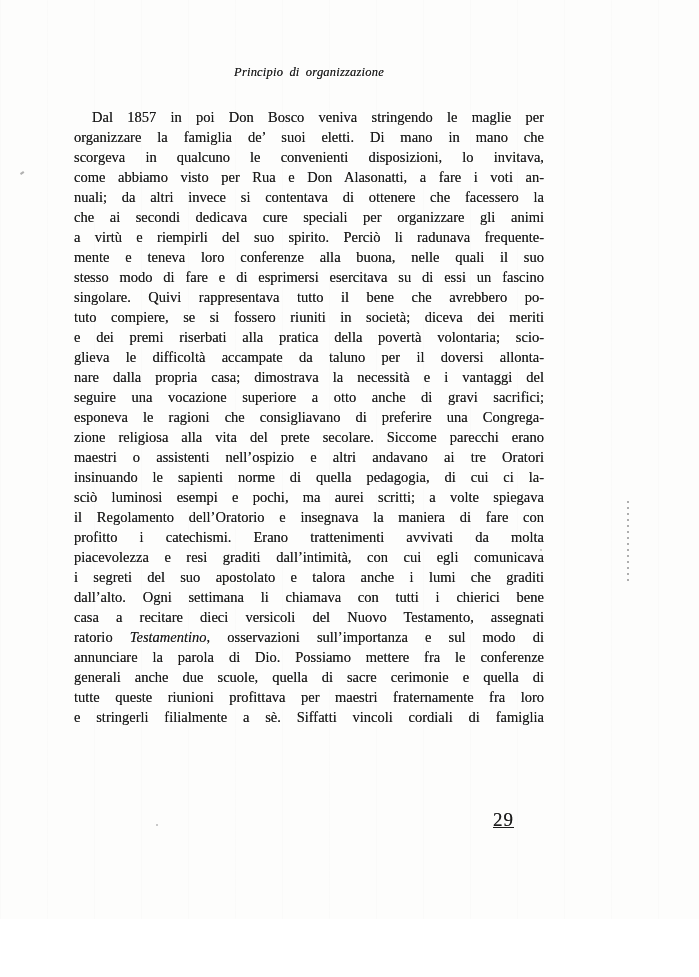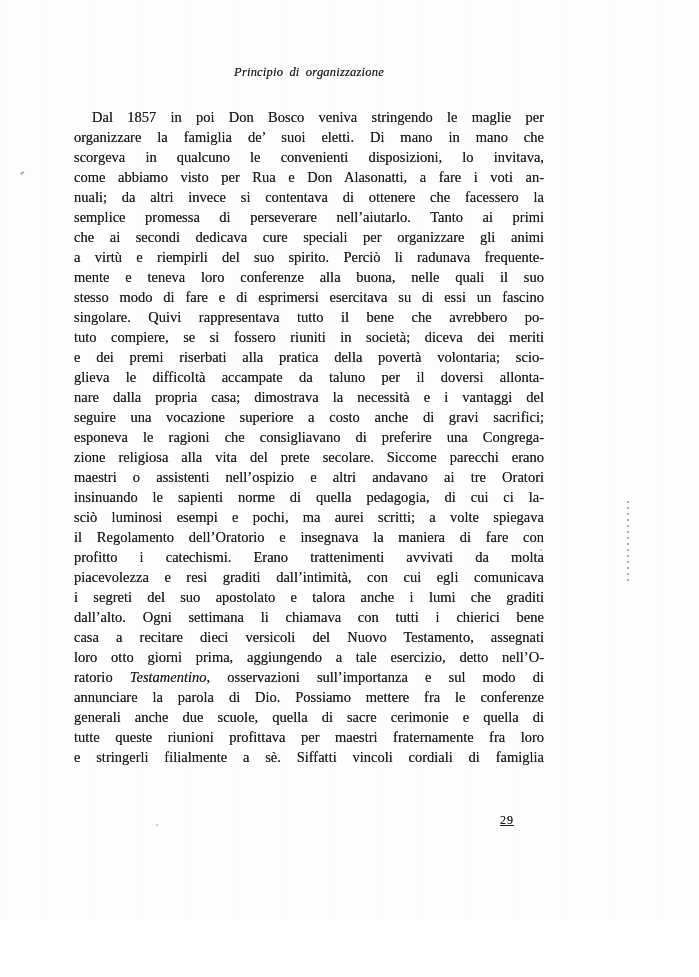--- a/index.html
+++ b/index.html
@@ -54,21 +54,21 @@
     text-indent: 18px;
   }
   .page-number {
     position: absolute;
     top: 810px;
     left: 74px;
     width: 470px;
     box-sizing: border-box;
     padding-right: 30px;
     text-align: right;
-    font-size: 12px;
+    font-size: 19px;
     line-height: 20px;
     letter-spacing: 1px;
     color: #1b1b1b;
     text-shadow: 0 0 0.35px rgba(25,25,25,0.7);
     text-decoration: underline;
   }
   
   .artifact-speck-1 {
     position: absolute;
     left: 20px;
@@ -116,43 +116,41 @@
 
 <div class="page">
   <div class="running-header">Principio di organizzazione</div>
 
   <div class="body-text" id="body-lines">
       <div class="line indent">Dal 1857 in poi Don Bosco veniva stringendo le maglie per</div>
       <div class="line">organizzare la famiglia de’ suoi eletti. Di mano in mano che</div>
       <div class="line">scorgeva in qualcuno le convenienti disposizioni, lo invitava,</div>
       <div class="line">come abbiamo visto per Rua e Don Alasonatti, a fare i voti an-</div>
       <div class="line">nuali; da altri invece si contentava di ottenere che facessero la</div>
-      <div class="line">semplice promessa di perseverare nell’aiutarlo. Tanto ai primi</div>
       <div class="line">che ai secondi dedicava cure speciali per organizzare gli animi</div>
       <div class="line">a virtù e riempirli del suo spirito. Perciò li radunava frequente-</div>
       <div class="line">mente e teneva loro conferenze alla buona, nelle quali il suo</div>
       <div class="line">stesso modo di fare e di esprimersi esercitava su di essi un fascino</div>
       <div class="line">singolare. Quivi rappresentava tutto il bene che avrebbero po-</div>
       <div class="line">tuto compiere, se si fossero riuniti in società; diceva dei meriti</div>
       <div class="line">e dei premi riserbati alla pratica della povertà volontaria; scio-</div>
       <div class="line">glieva le difficoltà accampate da taluno per il doversi allonta-</div>
       <div class="line">nare dalla propria casa; dimostrava la necessità e i vantaggi del</div>
-      <div class="line">seguire una vocazione superiore a costo anche di gravi sacrifici;</div>
+      <div class="line">seguire una vocazione superiore a otto anche di gravi sacrifici;</div>
       <div class="line">esponeva le ragioni che consigliavano di preferire una Congrega-</div>
       <div class="line">zione religiosa alla vita del prete secolare. Siccome parecchi erano</div>
       <div class="line">maestri o assistenti nell’ospizio e altri andavano ai tre Oratori</div>
       <div class="line">insinuando le sapienti norme di quella pedagogia, di cui ci la-</div>
       <div class="line">sciò luminosi esempi e pochi, ma aurei scritti; a volte spiegava</div>
       <div class="line">il Regolamento dell’Oratorio e insegnava la maniera di fare con</div>
       <div class="line">profitto i catechismi. Erano trattenimenti avvivati da molta</div>
       <div class="line">piacevolezza e resi graditi dall’intimità, con cui egli comunicava</div>
       <div class="line">i segreti del suo apostolato e talora anche i lumi che graditi</div>
       <div class="line">dall’alto. Ogni settimana li chiamava con tutti i chierici bene</div>
       <div class="line">casa a recitare dieci versicoli del Nuovo Testamento, assegnati</div>
-      <div class="line">loro otto giorni prima, aggiungendo a tale esercizio, detto nell’O-</div>
       <div class="line">ratorio <i>Testamentino</i>, osservazioni sull’importanza e sul modo di</div>
       <div class="line">annunciare la parola di Dio. Possiamo mettere fra le conferenze</div>
       <div class="line">generali anche due scuole, quella di sacre cerimonie e quella di</div>
       <div class="line">tutte queste riunioni profittava per maestri fraternamente fra loro</div>
       <div class="line">e stringerli filialmente a sè. Siffatti vincoli cordiali di famiglia</div>
     </div>
 
   <div class="page-number">29</div>
 
   <div class="artifact-speck-1"></div>

